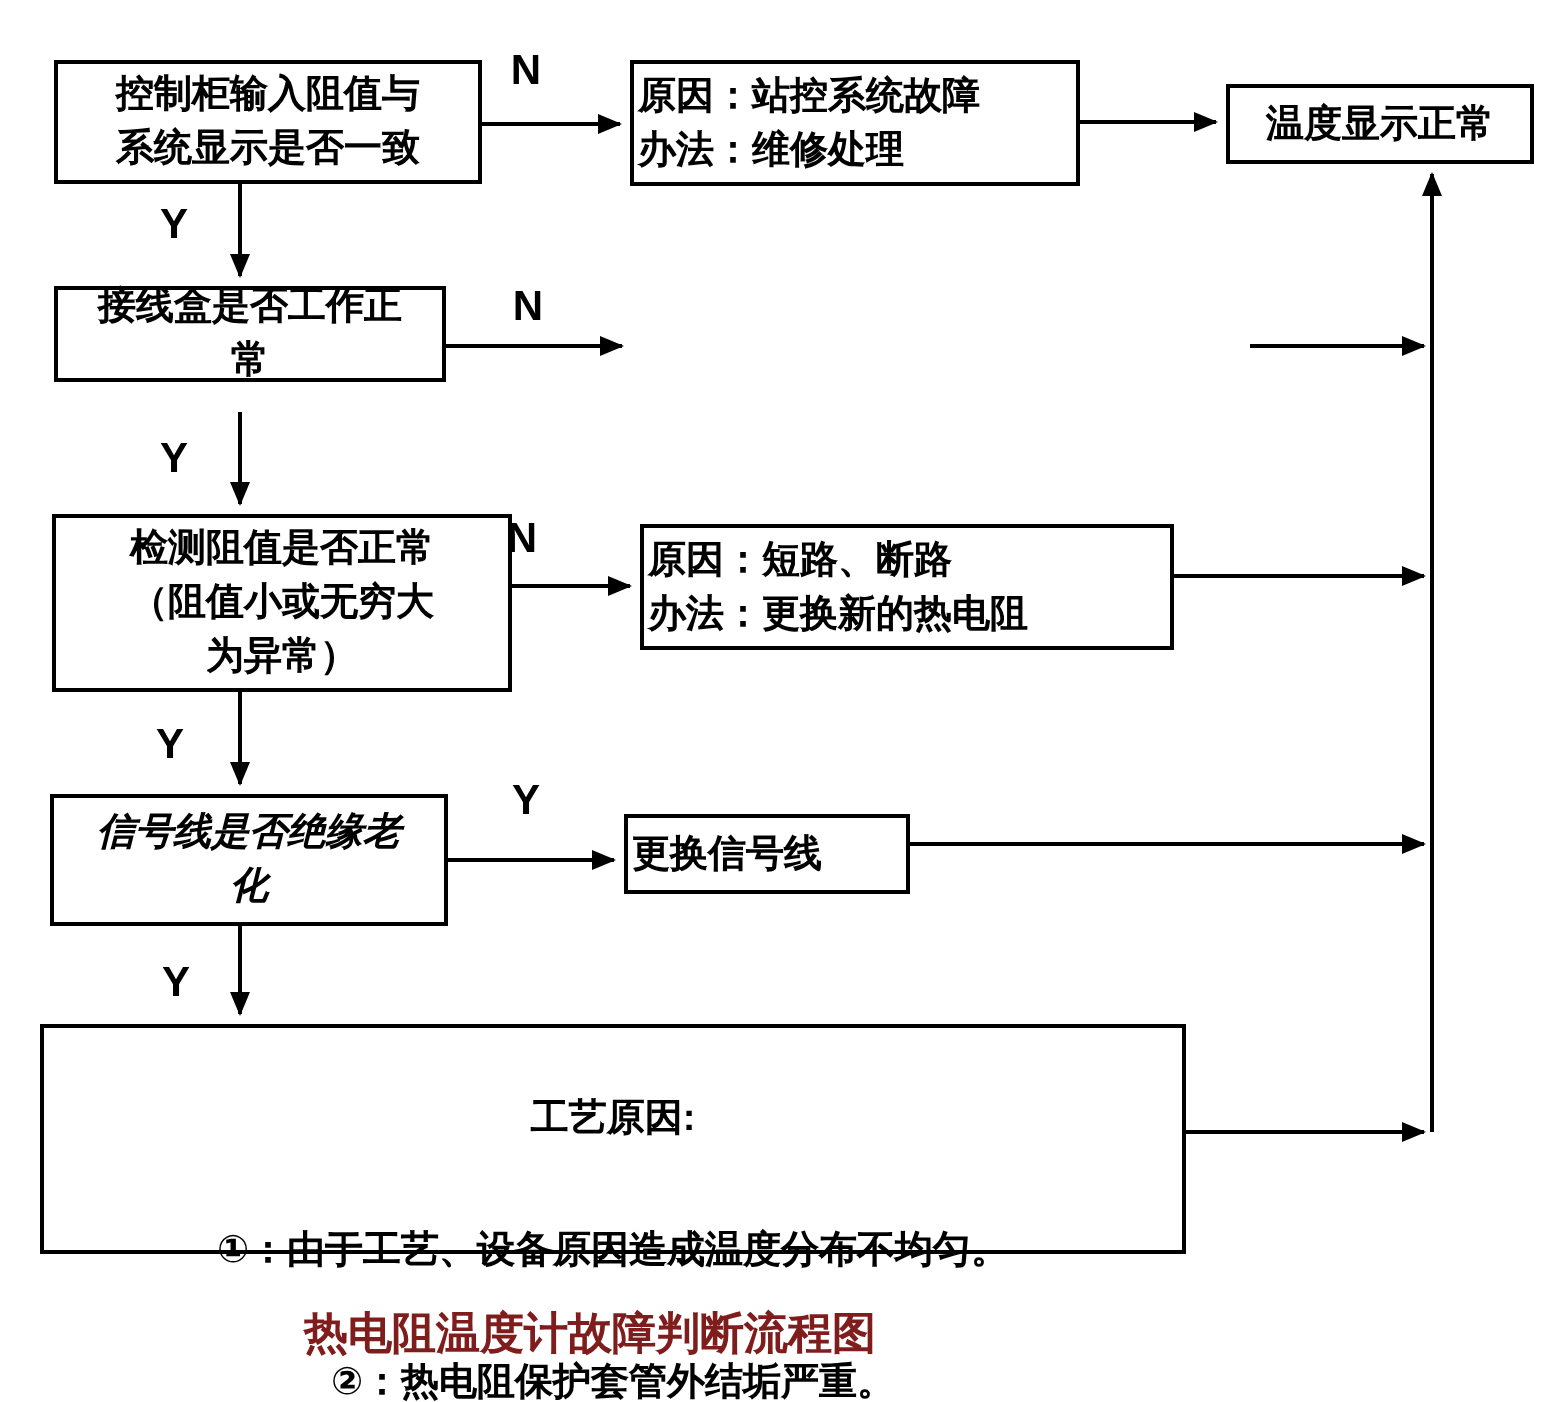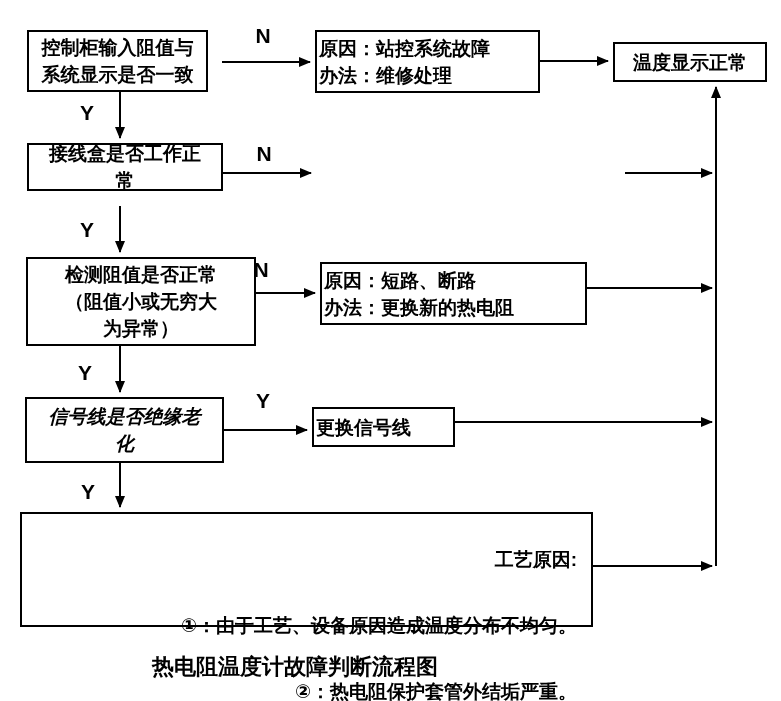--- a/index.html
+++ b/index.html
@@ -37,35 +37,35 @@
     justify-content: center;
     text-align: center;
   }
   .box.left-align {
     justify-content: flex-start;
     text-align: left;
     padding-left: 2px;
     padding-right: 6px;
   }
   
-  #box-d1 { left: 27px;  top: 30px;  width: 181px; height: 62px; }
+  #box-d1 { left: 27px;  top: 30px;  width: 214px; height: 62px; }
   #box-d2 { left: 27px;  top: 143px; width: 196px; height: 48px; }
   #box-d3 { left: 26px;  top: 257px; width: 230px; height: 89px; }
   #box-d4 { left: 25px;  top: 397px; width: 199px; height: 66px; font-style: italic; }
   
   #box-r1 { left: 315px; top: 30px;  width: 225px; height: 63px; }
   #box-r2 { left: 316px; top: 146px; width: 309px; height: 63px; }
   #box-r3 { left: 320px; top: 262px; width: 267px; height: 63px; }
   #box-r4 { left: 312px; top: 407px; width: 143px; height: 40px; }
   #box-end { left: 613px; top: 42px; width: 154px; height: 40px; }
   
   #box-d5 {
     left: 20px; top: 512px; width: 573px; height: 115px;
     display: block;
-    text-align: right;
+    text-align: center;
     padding: 5px 14px;
   }
   #box-d5 .cause-line { margin-top: 12px; line-height: 27px; }
   #box-d5 .cause-title { margin-top: 0; }
   .edge-label {
     position: absolute;
     width: 26px;
     color: #000000;
     font-weight: bold;
     font-size: 21px;
@@ -79,21 +79,21 @@
   #label-n3 { left: 248px; top: 258px; }
   #label-y3 { left: 72px;  top: 361px; }
   #label-y4 { left: 250px; top: 389px; }
   #label-y5 { left: 75px;  top: 480px; }
   #caption {
     position: absolute;
     left: 0;
     top: 652px;
     width: 590px;
     text-align: center;
-    color: #000000;
+    color: #7f1d1d;
     font-weight: bold;
     font-size: 22px;
   }
 </style>
 </head>
 <body>
 
 <div id="canvas">
 
   <svg id="wires" viewBox="0 0 781 701" xmlns="http://www.w3.org/2000/svg">

